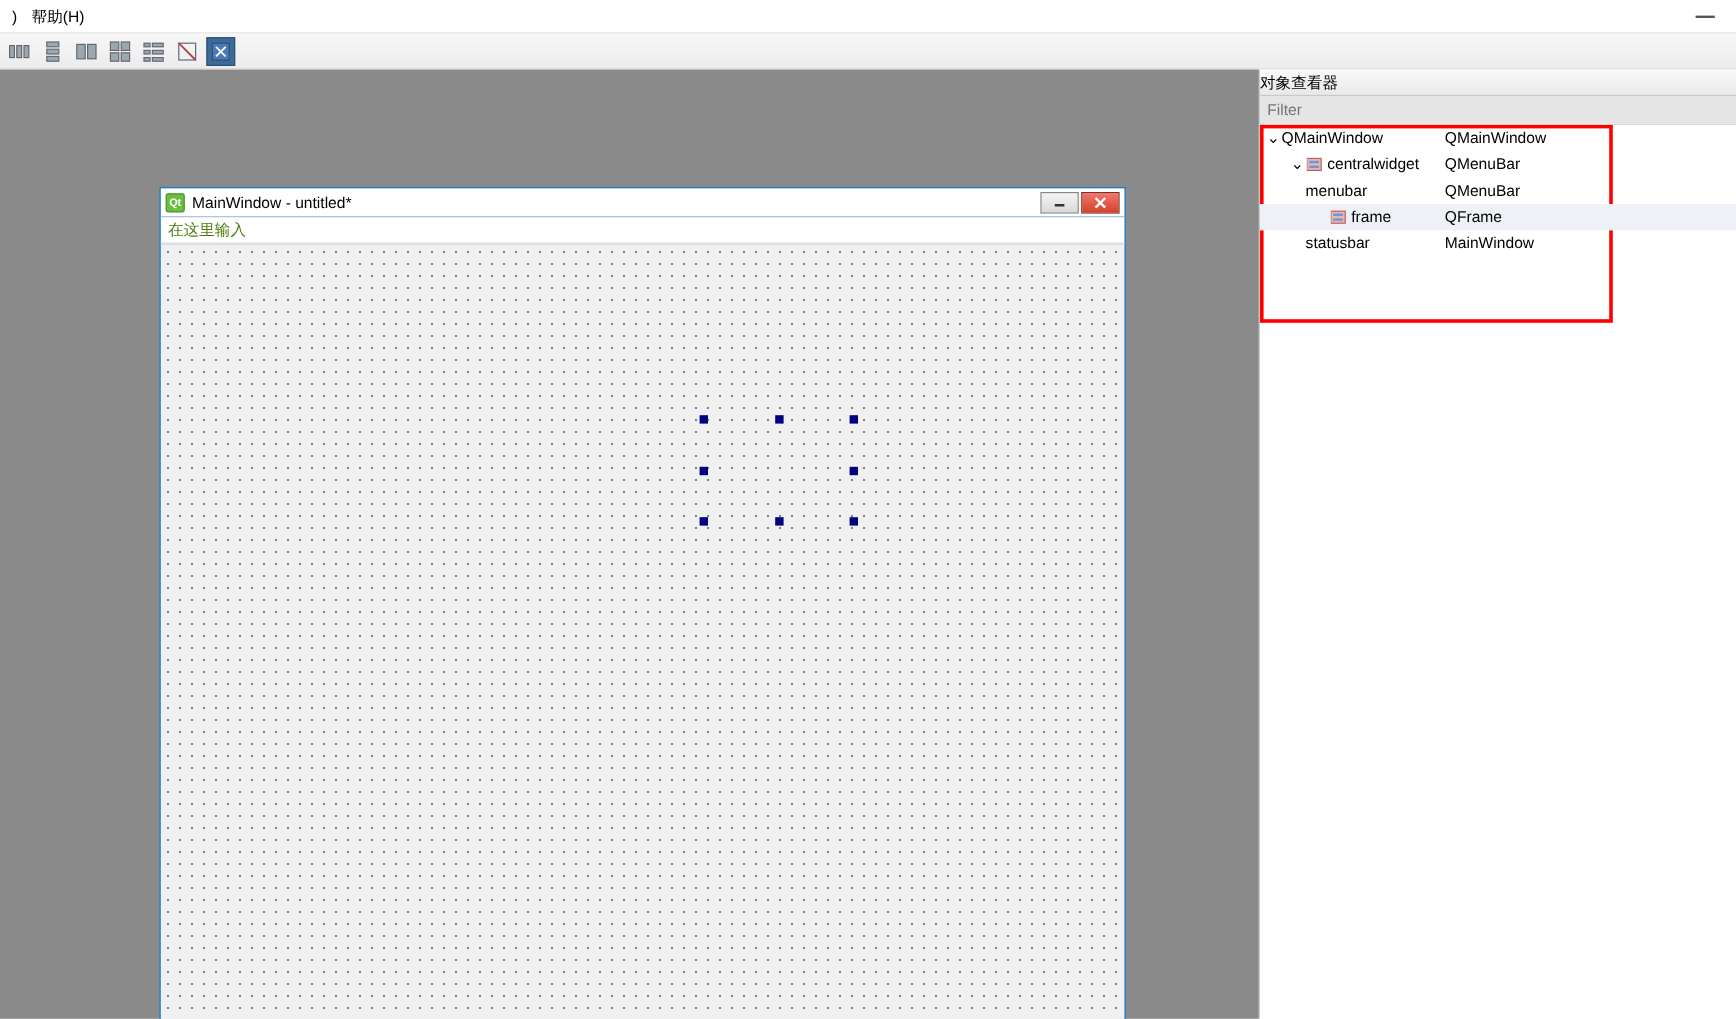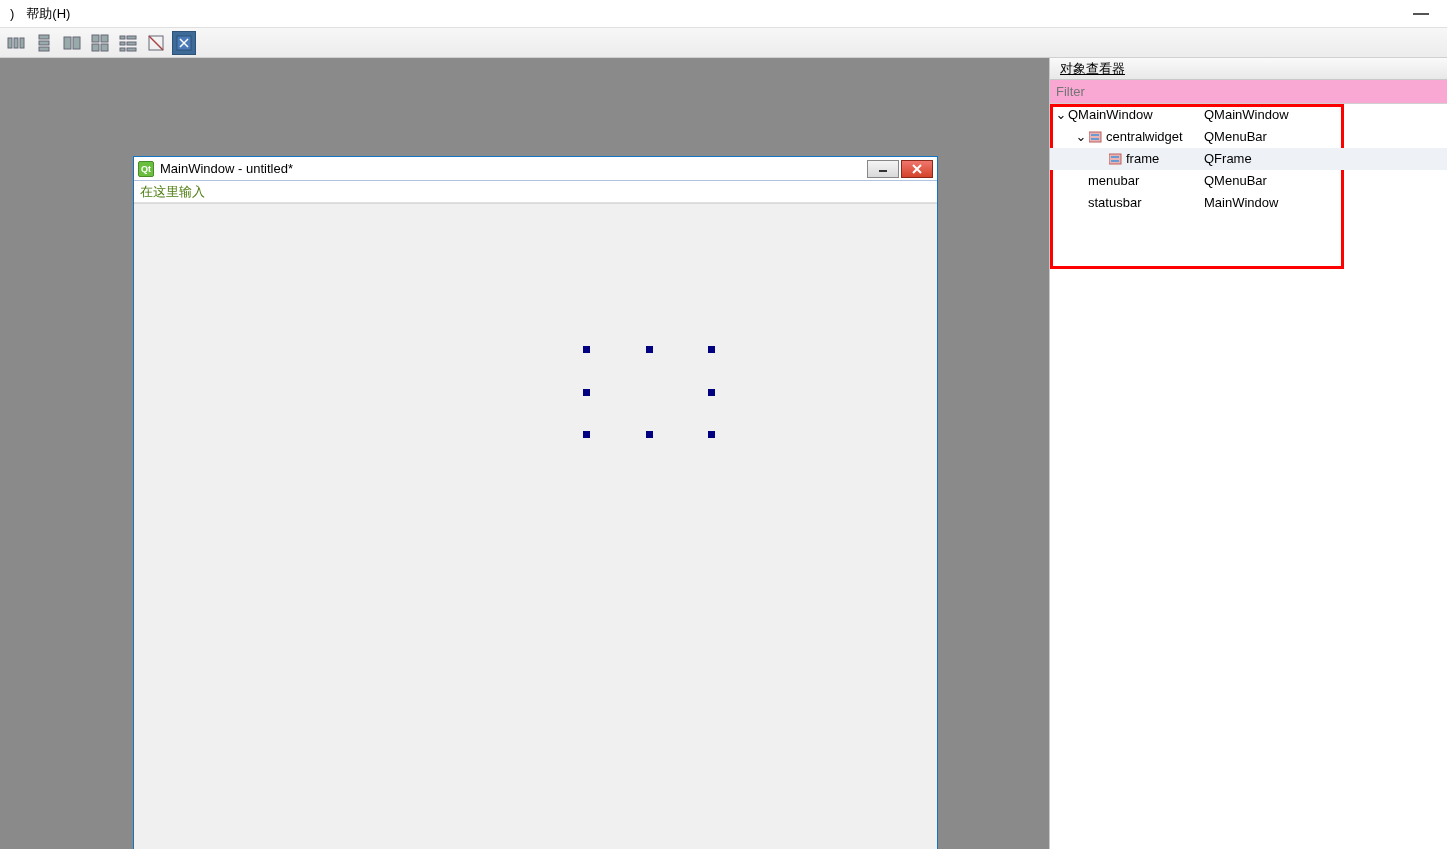--- a/index.html
+++ b/index.html
@@ -42,23 +42,23 @@
     background:
       linear-gradient(135deg, transparent 60%, #a0a0a0 60%, #a0a0a0 70%, transparent 70%),
       linear-gradient(135deg, transparent 75%, #a0a0a0 75%, #a0a0a0 85%, transparent 85%);
   }
 
   
   .sel-frame { position: absolute; }
   .handle { position:absolute; width:7px; height:7px; background:#000080; }
 
   
-  .obj-title { height: 22px; display:flex; align-items:center; padding:0 10px; background:linear-gradient(#fafafa,#e8e8e8); border-bottom:1px solid #c8c8c8;text-decoration:underline; }
+  .obj-title { height: 22px; display:flex; align-items:center; padding:0 0; background:linear-gradient(#fafafa,#e8e8e8); border-bottom:1px solid #c8c8c8; }
   .filter-row { height: 24px; display:flex; align-items:center; border-bottom:1px solid #d0d0d0; }
-  .filter-input { width:100%; height:100%; border:none; padding:0 6px; font: inherit; outline:none; background:#f9a8d4; color:#666; }
+  .filter-input { width:100%; height:100%; border:none; padding:0 6px; font: inherit; outline:none; background:#e5e5e5; color:#666; }
   .obj-tree-wrap { position:relative; flex:1; overflow:auto; }
   .obj-tree { position:relative; }
   .tree-header { display:flex; height:22px; background:#fff; border-bottom:1px solid #e0e0e0; }
   .tree-header .col { padding:0 6px; line-height:22px; border-right:1px solid #e8e8e8; }
   .col1 { width:150px; flex:0 0 150px; }
   .col2 { flex:1; }
   .tree-row { display:flex; height:22px; align-items:center; }
   .tree-row .cell { padding:0 4px; line-height:22px; white-space:nowrap; }
   .tree-row .cell.c1 { width:150px; flex:0 0 150px; display:flex; align-items:center; }
   .tree-row .cell.c2 { flex:1; }
@@ -198,44 +198,44 @@
                   <svg viewBox="0 0 14 12">
                     <rect x="0" y="1" width="12" height="10" fill="#e8b4b4" stroke="#c06060"></rect>
                     <rect x="2" y="3" width="8" height="2" fill="#6a9ad4"></rect>
                     <rect x="2" y="7" width="8" height="2" fill="#6a9ad4"></rect>
                   </svg>
                 </span>
                 <span>centralwidget</span>
               </div>
               <div class="cell c2">QMenuBar</div>
             </div>
+            <div class="tree-row">
+              <div class="cell c1" style="padding-left: 24px;">
+                <span class="expander"></span>
+                <span>menubar</span>
+              </div>
+              <div class="cell c2">QMenuBar</div>
+            </div>
             <div class="tree-row selected">
               <div class="cell c1" style="padding-left: 44px;">
                 <span class="expander"></span>
                 <span class="ico">
                   <svg viewBox="0 0 14 12">
                     <rect x="0" y="1" width="12" height="10" fill="#e8b4b4" stroke="#c06060"></rect>
                     <rect x="2" y="3" width="8" height="2" fill="#6a9ad4"></rect>
                     <rect x="2" y="7" width="8" height="2" fill="#6a9ad4"></rect>
                   </svg>
                 </span>
                 <span>frame</span>
               </div>
               <div class="cell c2">QFrame</div>
             </div>
             <div class="tree-row">
               <div class="cell c1" style="padding-left: 24px;">
                 <span class="expander"></span>
-                <span>menubar</span>
-              </div>
-              <div class="cell c2">QMenuBar</div>
-            </div>
-            <div class="tree-row">
-              <div class="cell c1" style="padding-left: 24px;">
-                <span class="expander"></span>
                 <span>statusbar</span>
               </div>
               <div class="cell c2">MainWindow</div>
             </div>
           </div>
       </div>
     </div>
   </div>
 </div>
 

